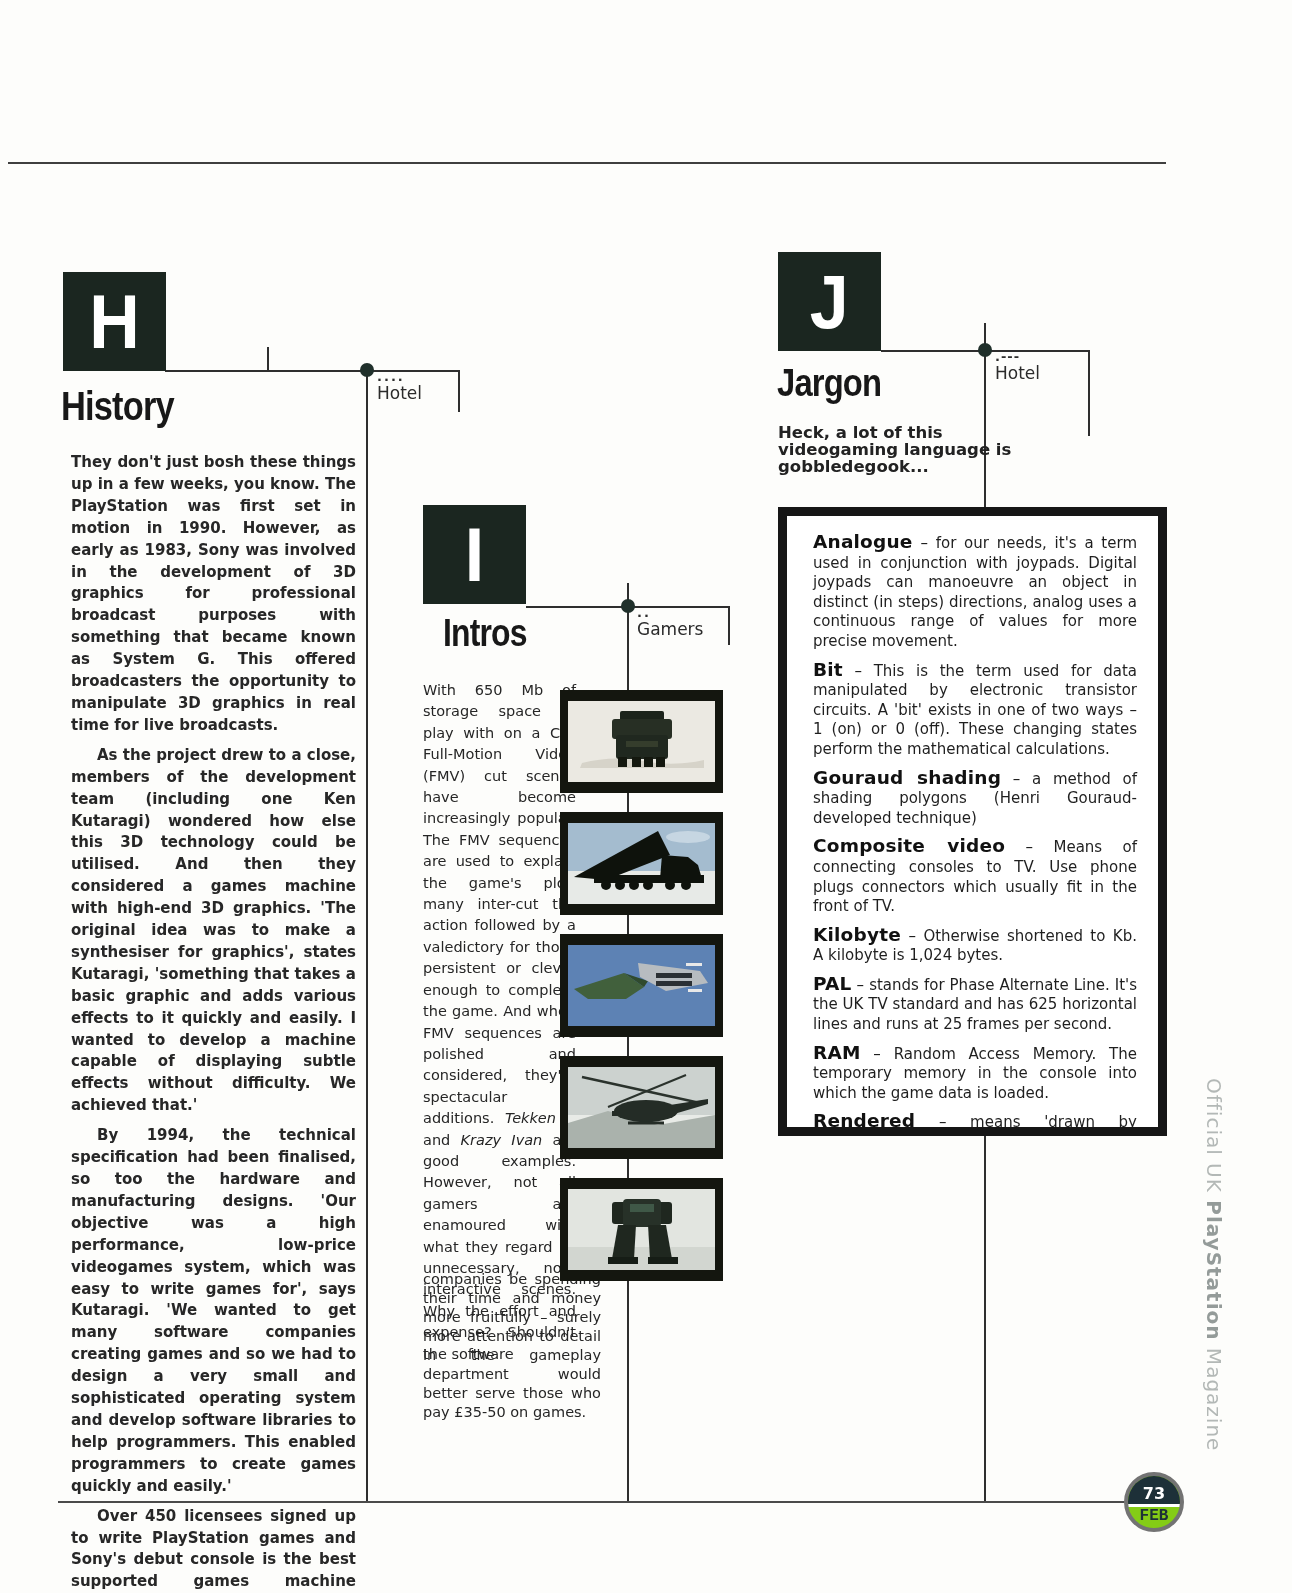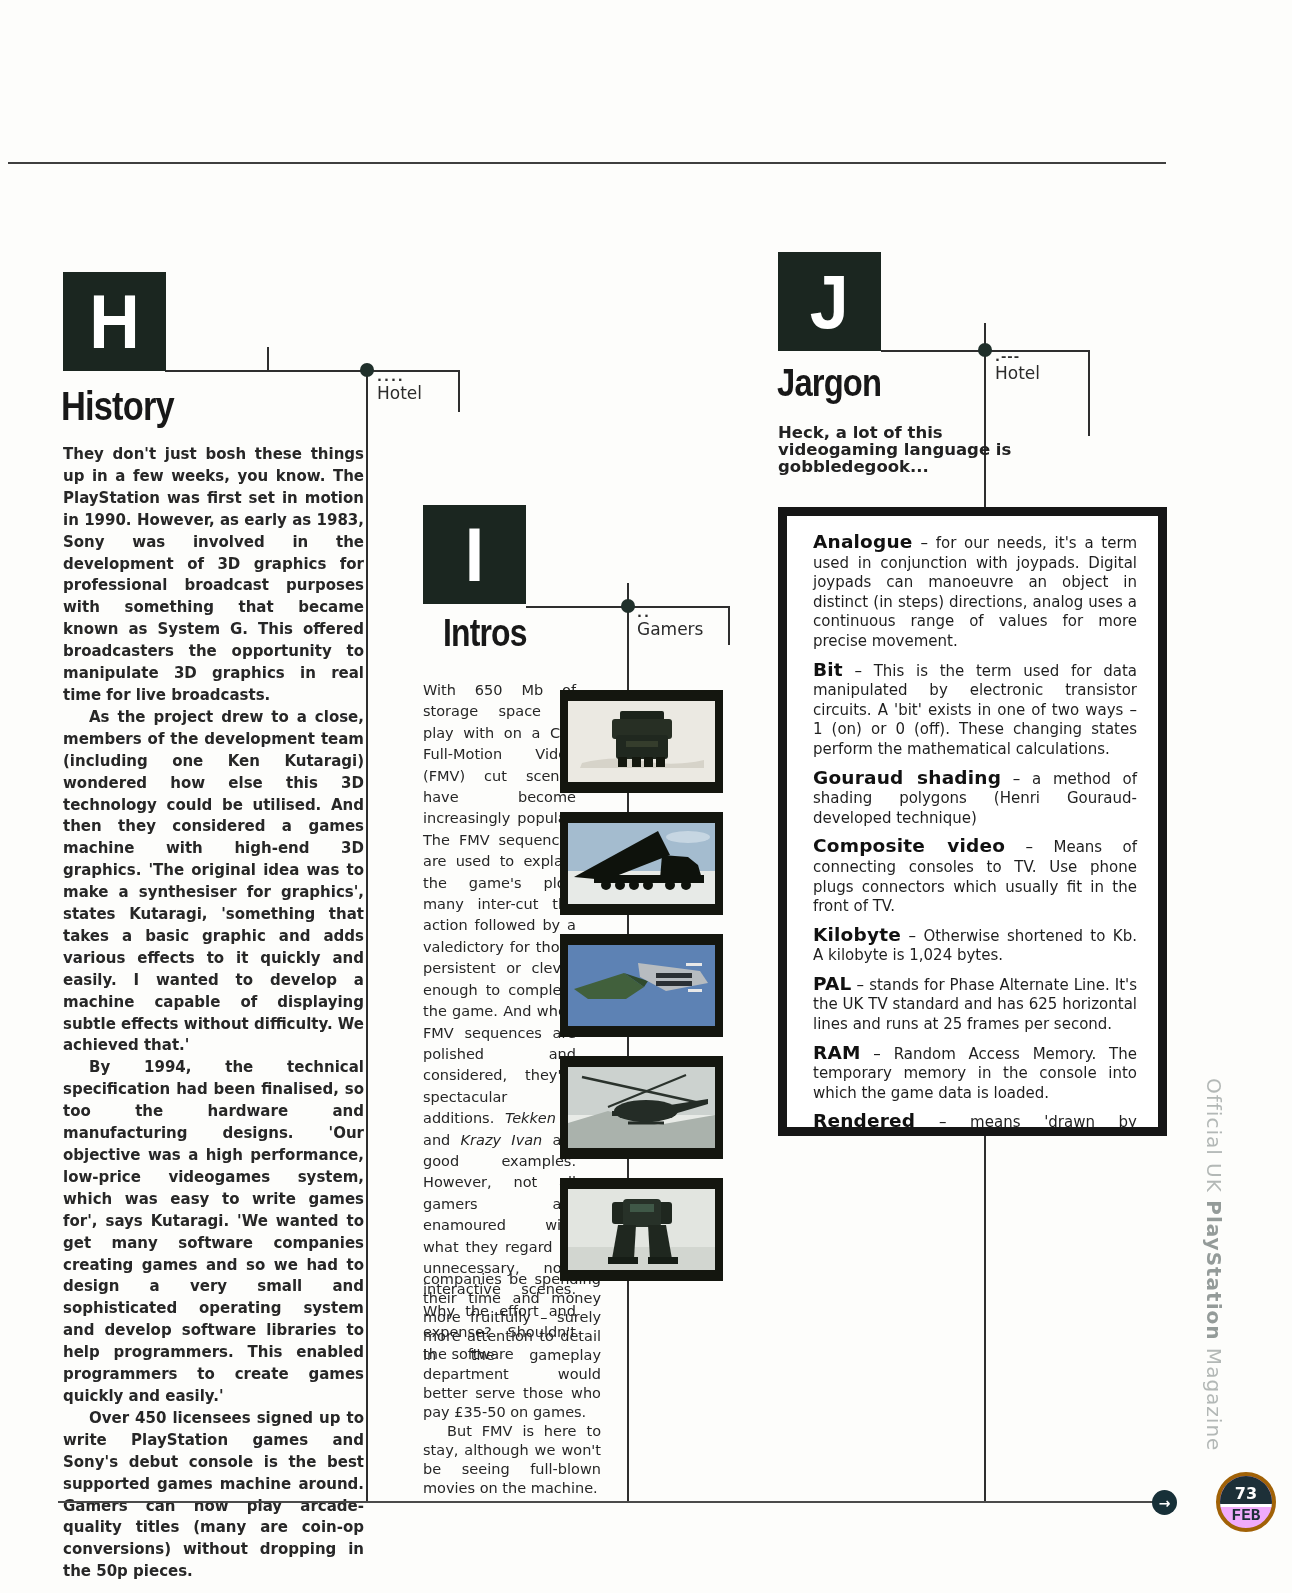--- a/index.html
+++ b/index.html
@@ -13,21 +13,21 @@
         display:flex;align-items:center;justify-content:center;
         font-family:"Liberation Sans",sans-serif;font-weight:bold;font-size:76px;}
   .tile span{display:inline-block;transform:scaleX(.92);}
   .headline{position:absolute;font-family:"Liberation Sans",sans-serif;font-weight:bold;
         color:#181818;white-space:nowrap;}
   .headline span{display:inline-block;transform:scaleX(.84);transform-origin:0 60%;letter-spacing:-1px;}
   .morse{position:absolute;font-weight:bold;font-size:13px;letter-spacing:2px;color:#2c2c2c;line-height:10px;}
   .phonetic{position:absolute;font-size:17px;color:#2b2b2b;}
   
   #historyBody{position:absolute;left:63px;top:444px;width:301px;}
-  #historyBody p{margin:0;font-weight:bold;font-size:15px;line-height:21.9px;
+  #historyBody p{margin:8px;font-weight:bold;font-size:15px;line-height:21.9px;
         text-align:justify;color:#272727;}
   #historyBody p.ind{text-indent:26px;}
   
   #introsNarrow{position:absolute;left:423px;top:680px;width:153px;
         font-size:14.5px;line-height:21.4px;text-align:justify;color:#262626;}
   #introsNarrow em{font-style:italic;}
   #introsWide{position:absolute;left:423px;top:1270px;width:178px;
         font-size:14.5px;line-height:19px;text-align:justify;color:#262626;}
   #introsWide p{margin:0;}
   #introsWide p.ind{text-indent:24px;}
@@ -43,22 +43,22 @@
         padding:16px 21px 8px 26px;overflow:hidden;}
   .jterm{margin:0 0 8px 0;font-size:15px;line-height:19.6px;text-align:justify;color:#1f1f1f;}
   .tname{font-weight:bold;font-size:18.5px;letter-spacing:.2px;color:#111;}
   
   #sidebarText{position:absolute;left:1202px;top:1078px;height:400px;
         writing-mode:vertical-rl;font-size:20px;color:#b3b8b6;letter-spacing:1px;white-space:nowrap;}
   #sidebarText .brand{font-weight:bold;color:#949b99;}
   #arrowBtn{position:absolute;left:1152px;top:1490px;width:25px;height:25px;border-radius:50%;
         background:#173038;color:#fff;display:flex;align-items:center;justify-content:center;
         font-size:14px;font-weight:bold;}
-  #pageBadge{position:absolute;left:1216px;top:1472px;width:60px;height:60px;border-radius:50%;
-        background:#f0abfc;border:4px solid #a16207;box-sizing:border-box;overflow:hidden;}
+  #pageBadge{position:absolute;left:1124px;top:1472px;width:60px;height:60px;border-radius:50%;
+        background:#84cc16;border:4px solid #737373;box-sizing:border-box;overflow:hidden;}
   #badgeTop{height:27px;background:#1d3038;color:#fff;display:flex;align-items:flex-end;
         justify-content:center;font-size:16px;font-weight:bold;border-bottom:3px solid #fff;padding-bottom:1px;}
   #badgeBottom{height:22px;color:#1d3038;display:flex;align-items:flex-start;justify-content:center;
         font-size:16px;font-weight:bold;font-family:Liberation Mono, monospace;}
 </style>
 </head>
 <body>
 
 <div id="page">
 
@@ -93,21 +93,20 @@
 
   <div class="tile" style="left:423px;top:505px;">
       <span>I</span>
     </div>
   <div class="headline" style="left:422px;top:612px;font-size:38px;margin-left:21px;"><span>Intros</span></div>
   <div id="introsNarrow">
       <p style="margin:0"><span>With 650 Mb of storage space to play with on a CD, Full-Motion Video (FMV) cut scenes have become increasingly popular. The FMV sequences are used to explain the game's plot, many inter-cut the action followed by a valedictory for those persistent or clever enough to complete the game. And when FMV sequences are polished and considered, they're spectacular additions. </span><em>Tekken 2</em><span> and </span><em>Krazy Ivan</em><span> are good examples. However, not all gamers are enamoured with what they regard as unnecessary, non-interactive scenes. Why the effort and expense? Shouldn't the software</span></p>
     </div>
   <div id="introsWide">
       <p>companies be spending their time and money more fruitfully – surely more attention to detail in the gameplay department would better serve those who pay £35-50 on games.</p>
-      <p class="ind">But FMV is here to stay, although we won't be seeing full-blown movies on the machine.</p>
     </div>
 
   <div class="frame" style="top:690px;">
     <svg viewBox="0 0 147 81">
       <rect width="147" height="81" fill="#ebe9e2"></rect>
       <path d="M14 62 Q45 54 75 60 T136 59 L136 67 L12 67 Z" fill="#d6d3c9"></path>
       <rect x="52" y="10" width="44" height="12" rx="2" fill="#1c241b"></rect>
       <rect x="44" y="18" width="60" height="20" rx="3" fill="#272f24"></rect>
       <rect x="48" y="34" width="52" height="24" rx="3" fill="#20281f"></rect>
       <rect x="58" y="40" width="32" height="6" fill="#39412f" opacity="0.85"></rect>

